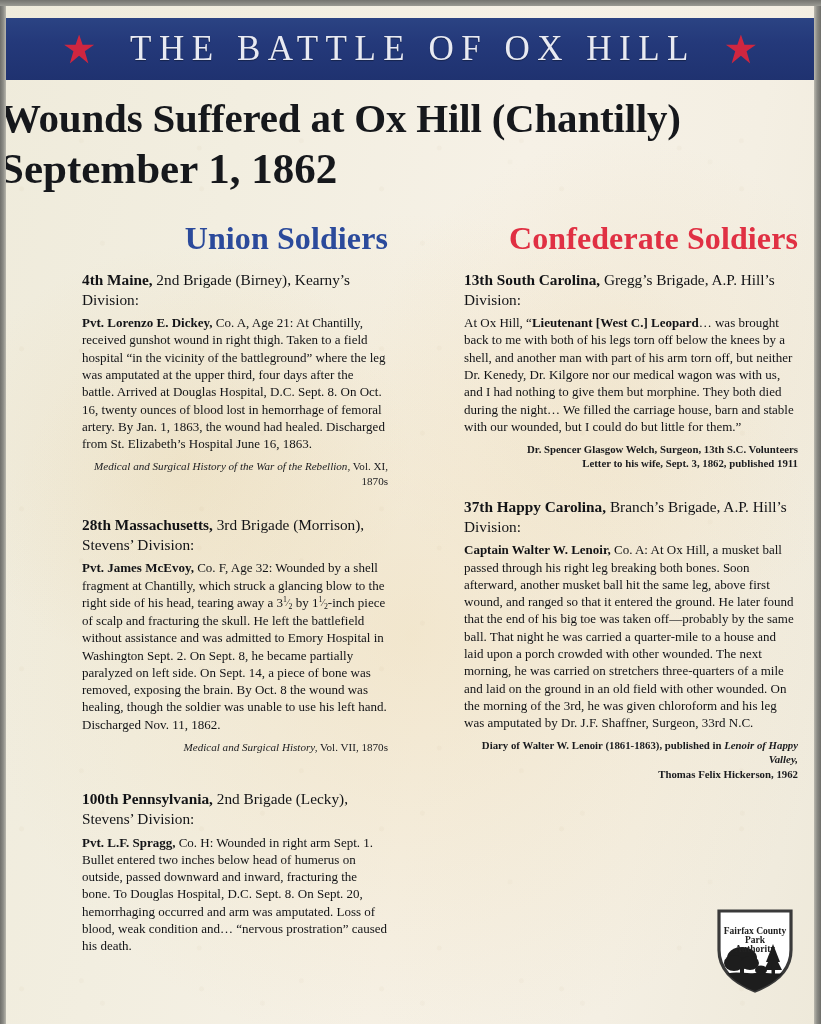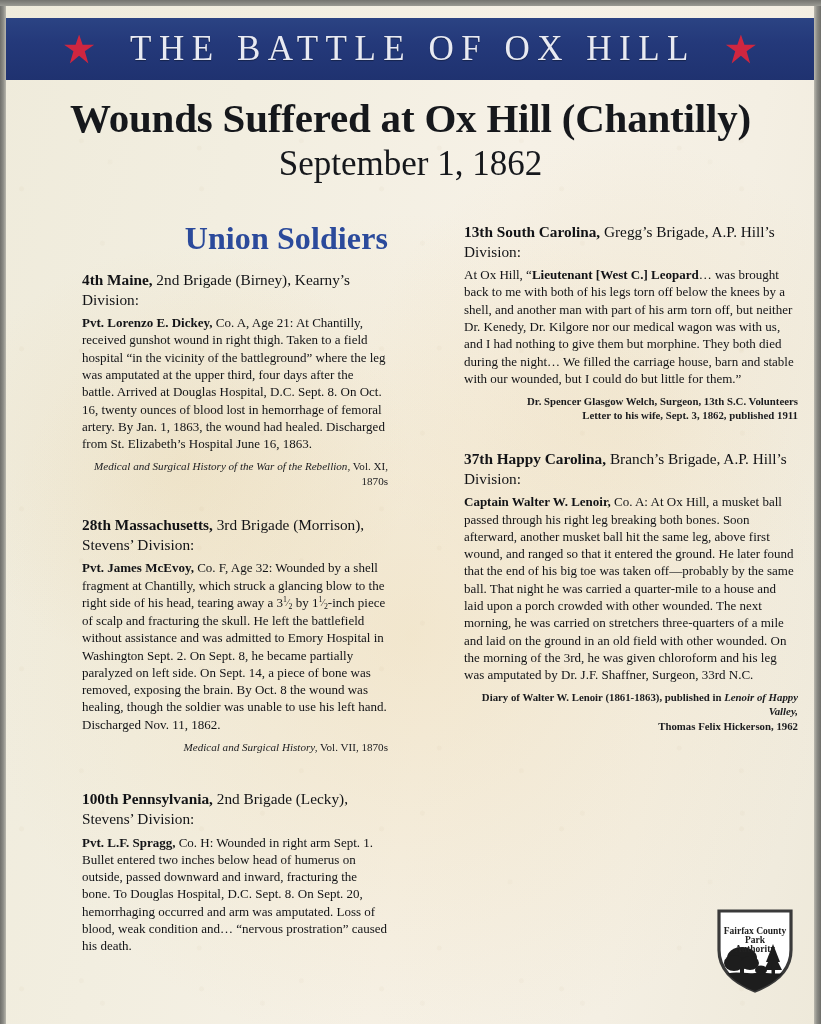--- a/index.html
+++ b/index.html
@@ -76,34 +76,34 @@
     width: 30px; height: 29px;
     background: #cf2640;
     clip-path: polygon(50% 0%, 61.8% 35.5%, 100% 35.5%, 69% 57.5%, 80.9% 100%, 50% 73%, 19.1% 100%, 31% 57.5%, 0% 35.5%, 38.2% 35.5%);
     flex: none;
   }
 
   
   .title-block {
     position: absolute;
     left: 0; top: 96px; width: 821px;
-    text-align: center;
+    text-align: left;
     z-index: 10;
   }
   .main-title {
     font-size: 41px;
     color: #16181c;
     font-weight: 700;
     letter-spacing: -0.2px;
     line-height: 1.12;
   }
   .sub-title {
-    font-size: 35px;
+    font-size: 43px;
     color: #16181c;
-    font-weight: 400;
+    font-weight: 700;
     line-height: 1.2;
     margin-top: 1px;
   }
 
   
   .columns {
     position: absolute;
     left: 0; top: 222px;
     width: 821px;
     display: flex;
@@ -206,20 +206,21 @@
       <div class="gap-md"></div>
 
       <div class="entry">
         <div class="unit"><b>100th Pennsylvania,</b><span> 2nd Brigade (Lecky), Stevens’ Division:</span></div>
         <div class="body"><b>Pvt. L.F. Spragg,</b><span> Co. H: Wounded in right arm Sept. 1. Bullet entered two inches below head of humerus on outside, passed downward and inward, fracturing the bone. To Douglas Hospital, D.C. Sept. 8. On Sept. 20, hemorrhaging occurred and arm was amputated. Loss of blood, weak condition and… “nervous prostration” caused his death.</span></div>
 
       </div>
     </div>
 
     <div class="col col-conf">
+      <div class="col-heading">Confederate Soldiers</div>
 
       <div class="entry">
         <div class="unit"><b>13th South Carolina,</b><span> Gregg’s Brigade, A.P. Hill’s Division:</span></div>
         <div class="body"><span>At Ox Hill, “</span><b>Lieutenant [West C.] Leopard</b><span>… was brought back to me with both of his legs torn off below the knees by a shell, and another man with part of his arm torn off, but neither Dr. Kenedy, Dr. Kilgore nor our medical wagon was with us, and I had nothing to give them but morphine. They both died during the night… We filled the carriage house, barn and stable with our wounded, but I could do but little for them.”</span></div>
         <div class="citation citation-bold"><span>Dr. Spencer Glasgow Welch, Surgeon, 13th S.C. Volunteers</span><br><span>Letter to his wife, Sept. 3, 1862, published 1911</span></div>
       </div>
 
       <div class="gap-sm"></div>
 
       <div class="entry">

